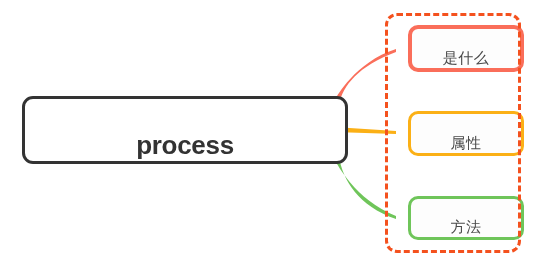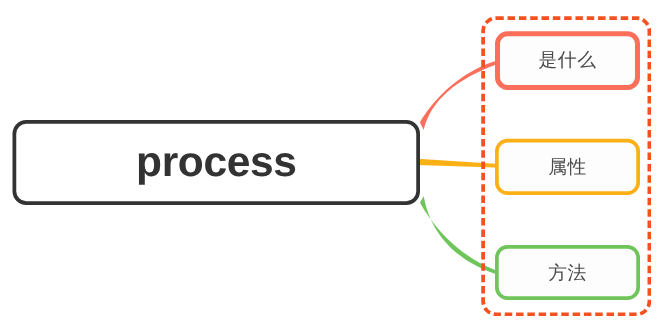--- a/index.html
+++ b/index.html
@@ -22,35 +22,36 @@
     left: 0;
     top: 0;
     width: 533px;
     height: 264px;
     pointer-events: none;
   }
   .node {
     position: absolute;
     box-sizing: border-box;
     display: flex;
-    align-items: center;
+    align-items: flex-end;
     justify-content: center;
     background: #fdfdfd;
+    margin-left: 12px;
   }
   #root-node {
     left: 10px;
     top: 96px;
     width: 326px;
     height: 68px;
     border: 3px solid #333333;
     border-radius: 11px;
     background: #ffffff;
   }
   #root-node .node-label {
-    font-size: 34px;
+    font-size: 26px;
     font-weight: bold;
     color: #333333;
     letter-spacing: -0.3px;
   }
   .child-node {
     left: 396px;
     width: 116px;
     border-radius: 10px;
   }
   .child-node .node-label {

